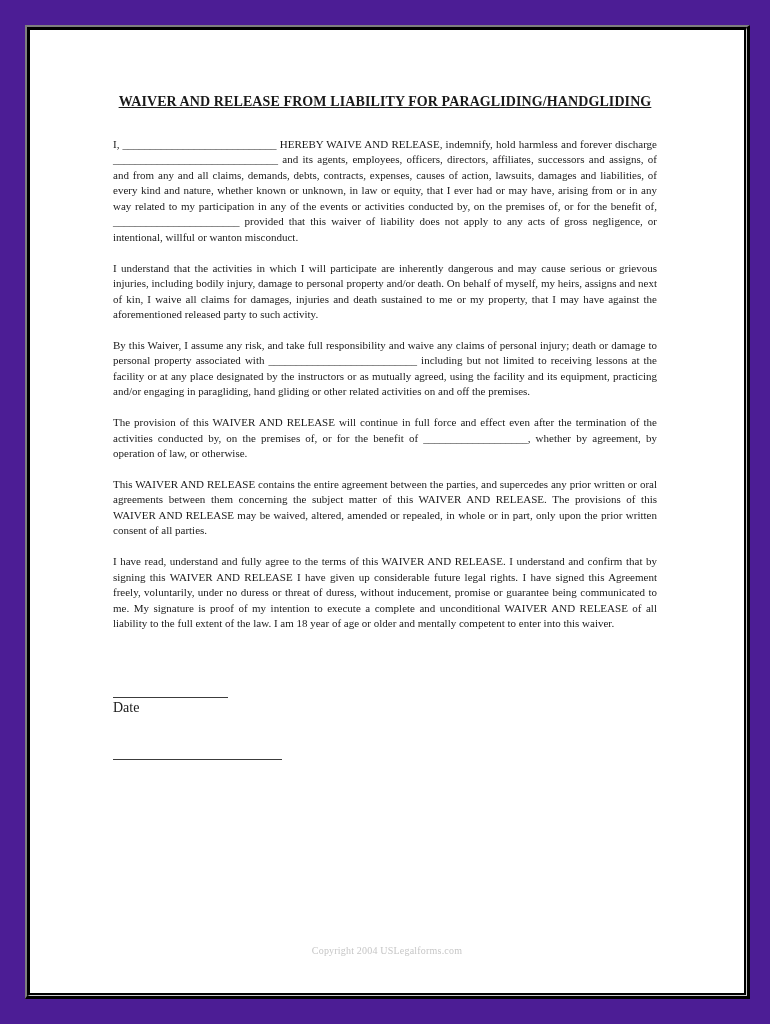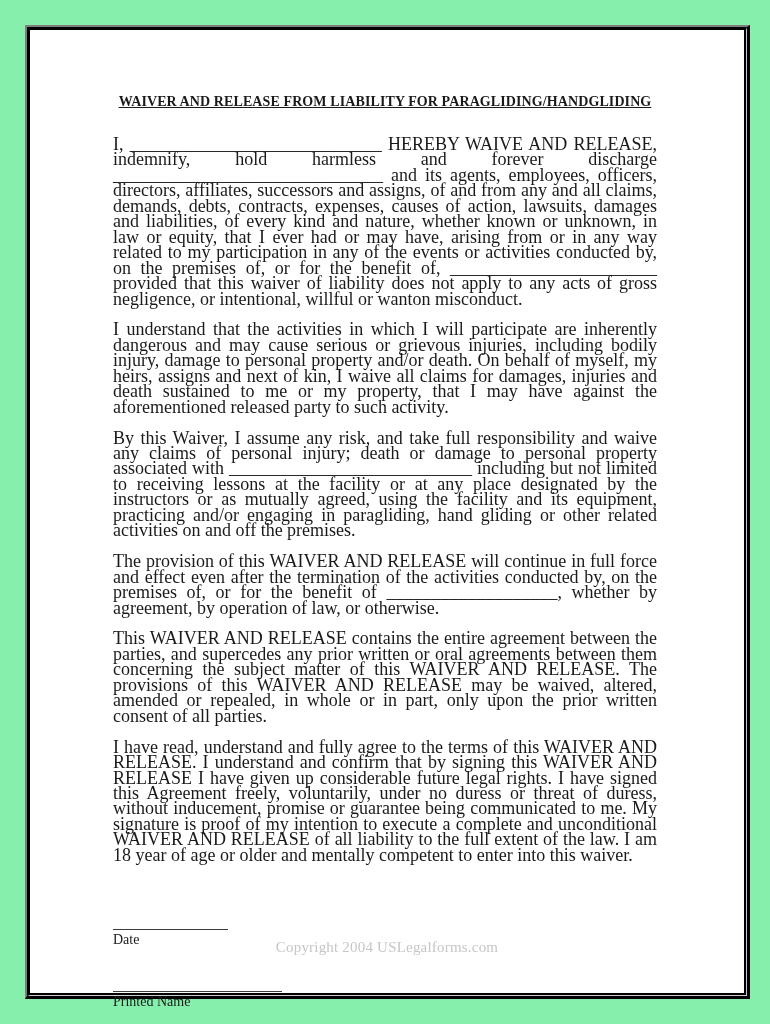--- a/index.html
+++ b/index.html
@@ -4,21 +4,21 @@
 <style>
   html, body {
     margin: 0;
     padding: 0;
     background: #ffffff;
   }
   .page {
     position: relative;
     width: 770px;
     height: 1024px;
-    background: #86efac;
+    background: #4c1d95;
     overflow: hidden;
     font-family: "Liberation Serif", "DejaVu Serif", serif;
     color: #1a1a1a;
   }
   
   .frame-outer {
     position: absolute;
     left: 25px;
     top: 25px;
     width: 725px;
@@ -55,21 +55,21 @@
     margin: 0 0 27px 0;
     text-align: center;
     font-size: 14px;
     line-height: 17px;
     font-weight: bold;
     text-decoration: underline;
     letter-spacing: 0.1px;
   }
   .doc-paragraph {
     margin: 0 0 15.45px 0;
-    font-size: 18px;
+    font-size: 11px;
     line-height: 15.45px;
     text-align: justify;
   }
   .signature-block {
     margin-top: 66px;
   }
   .sig-group {
     margin-bottom: 43px;
   }
   .sig-line {
@@ -82,21 +82,21 @@
   .sig-label {
     font-size: 14px;
     line-height: 15.45px;
   }
   .footer-copyright {
     position: absolute;
     left: 0;
     right: 0;
     bottom: 37px;
     text-align: center;
-    font-size: 15px;
+    font-size: 10px;
     color: #c6c6c6;
     letter-spacing: 0.2px;
   }
 </style>
 </head>
 <body>
 
 <div class="page">
   <div class="frame-outer">
     <div class="frame-mid">
@@ -118,24 +118,20 @@
 
           <p class="doc-paragraph">I have read, understand and fully agree to the terms of this WAIVER AND RELEASE.  I understand and confirm that by signing this WAIVER AND RELEASE I have given up considerable future legal rights. I have signed this Agreement freely, voluntarily, under no duress or threat of duress, without inducement, promise or guarantee being communicated to me.  My signature is proof of my intention to execute a complete and unconditional WAIVER AND RELEASE of all liability to the full extent of the law.  I am 18 year of age or older and mentally competent to enter into this waiver.</p>
 
           <div class="signature-block">
 
             <div class="sig-group">
               <div class="sig-line short"></div>
               <div class="sig-label">Date</div>
             </div>
 
-            <div class="sig-group">
-              <div class="sig-line long"></div>
-              <div class="sig-label">Printed Name</div>
-            </div>
 
             <div class="sig-group">
               <div class="sig-line long"></div>
             </div>
 
           </div>
         </div>
 
         <div class="footer-copyright">Copyright 2004 USLegalforms.com</div>
 

